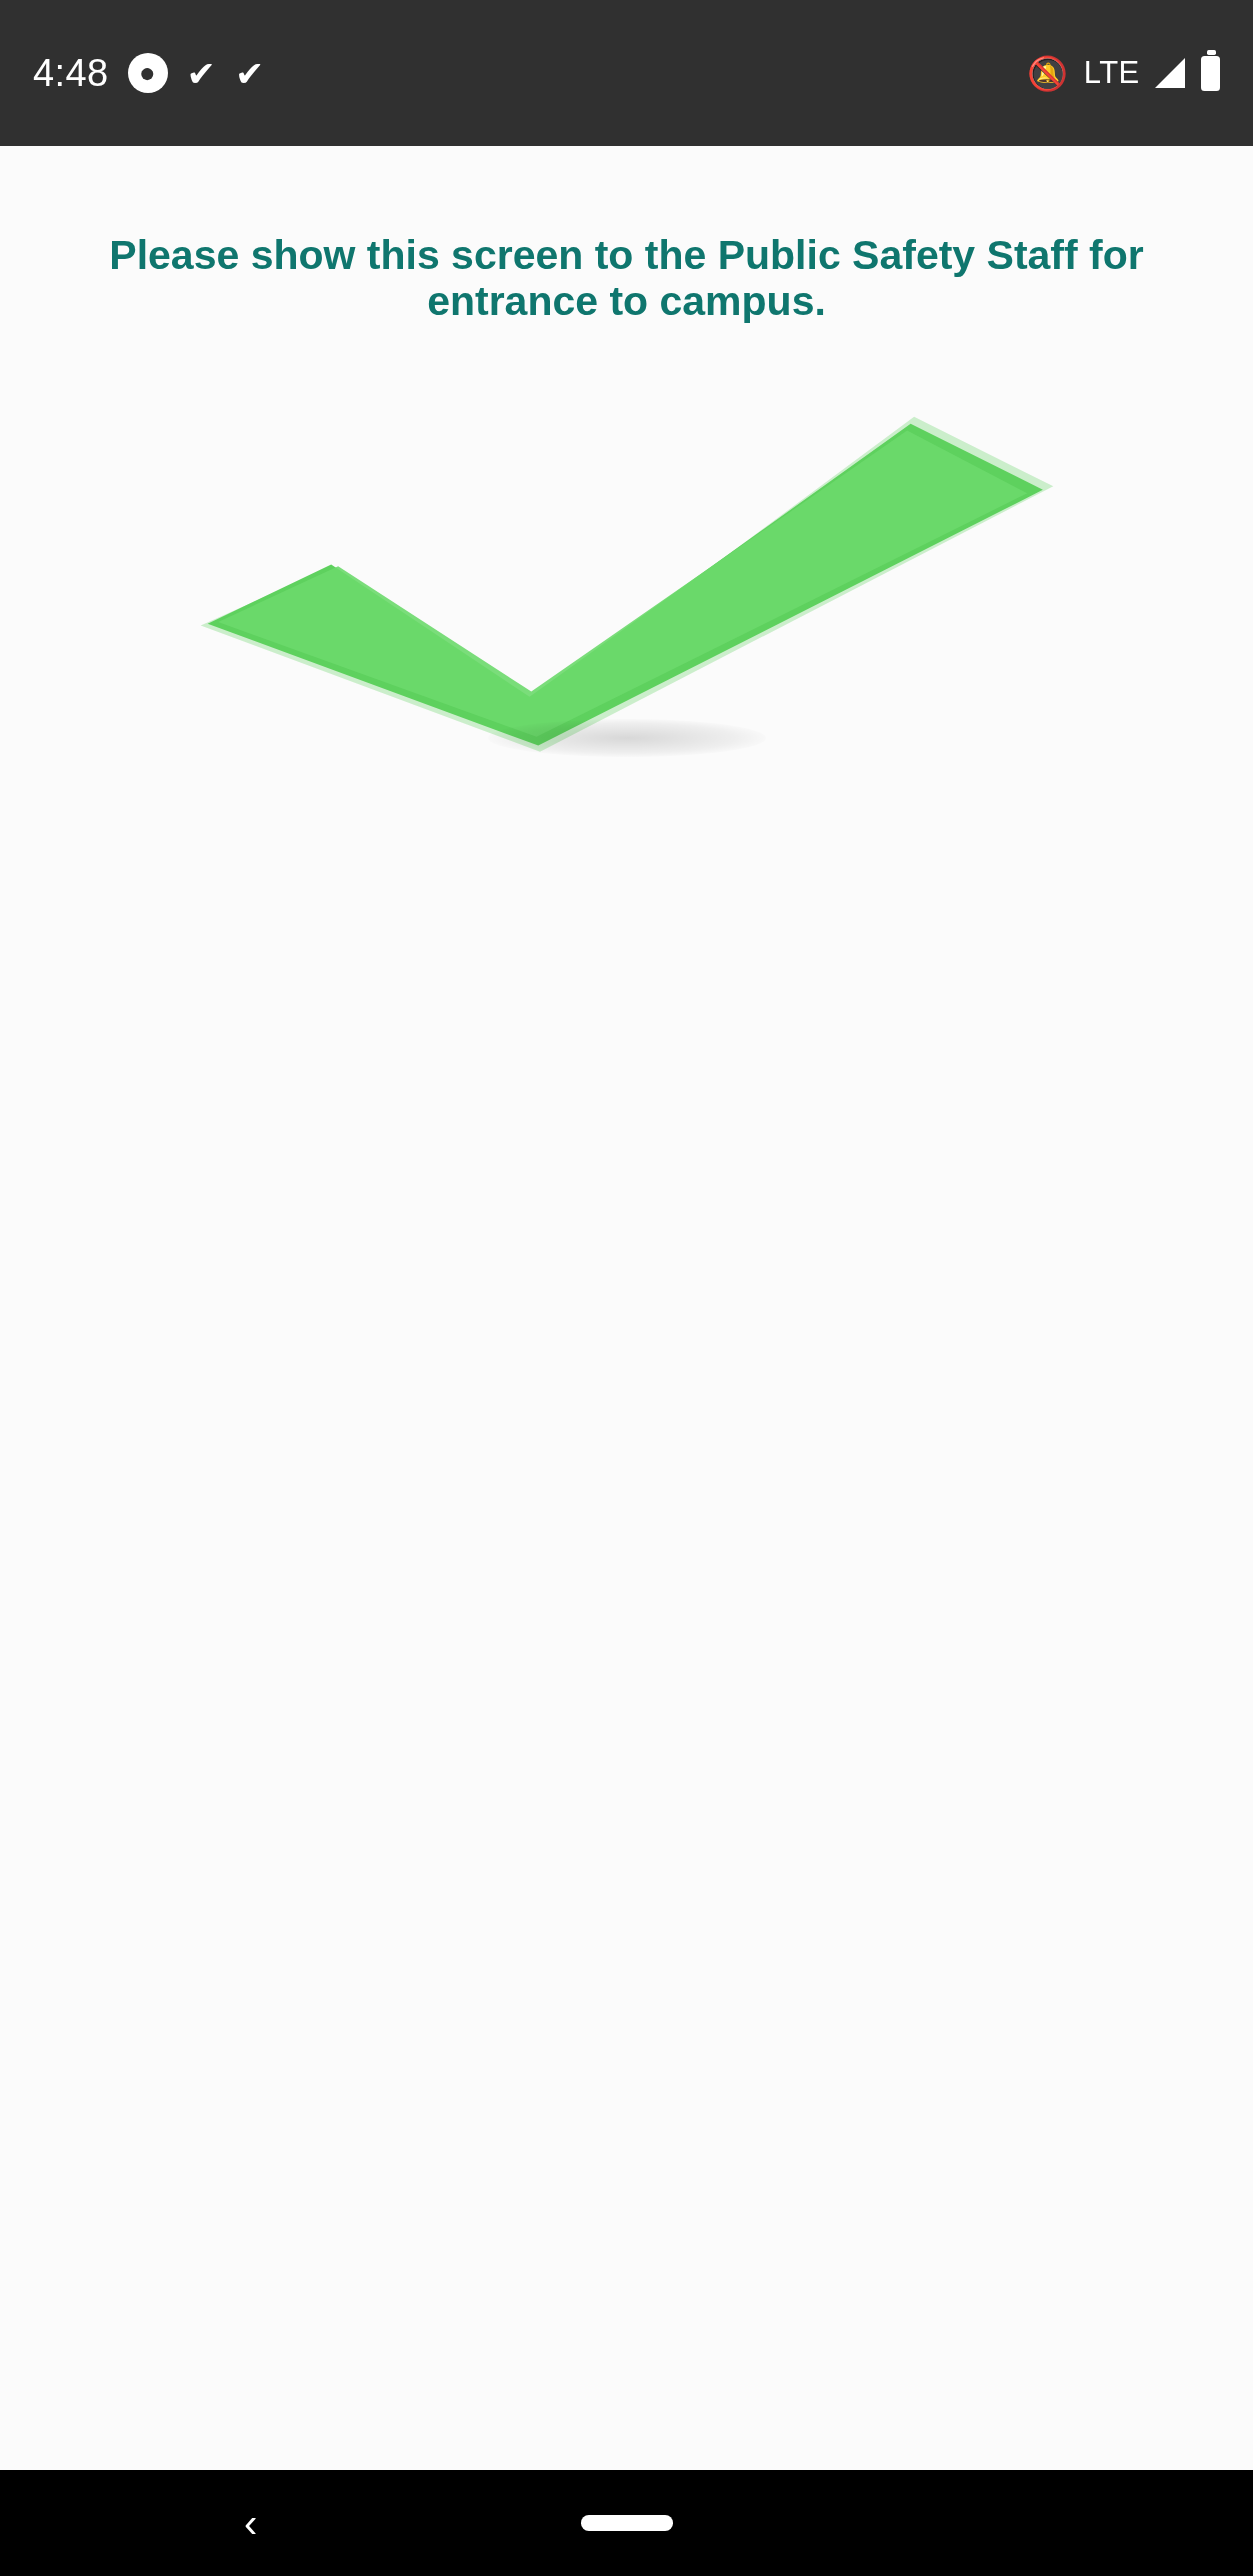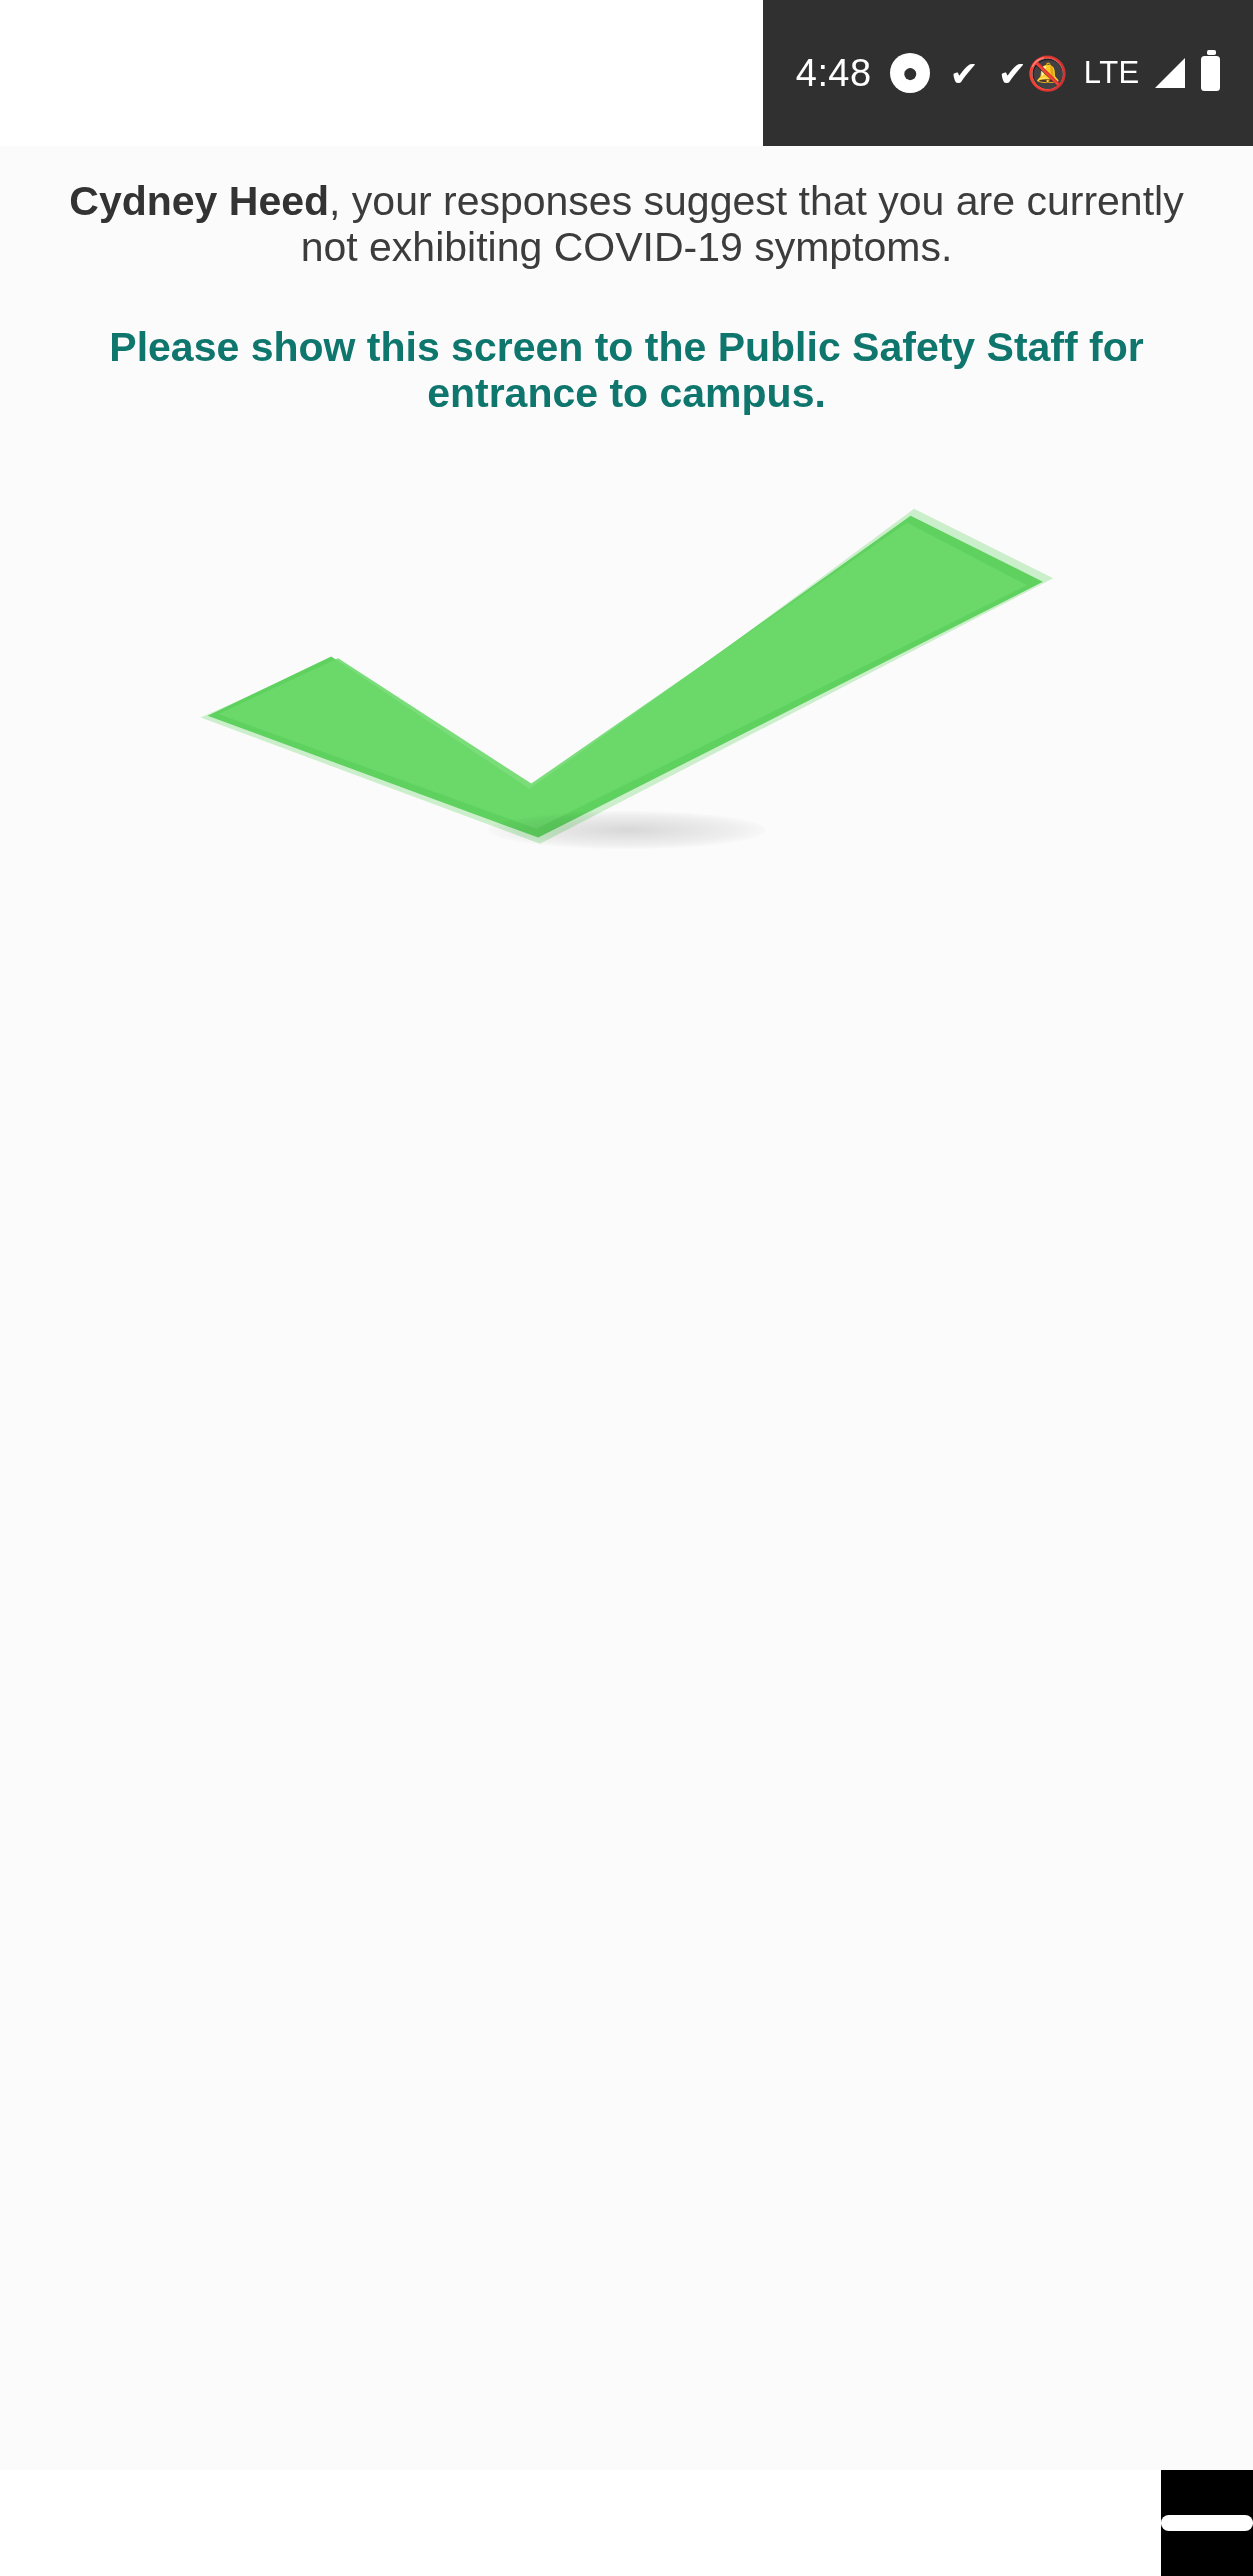--- a/index.html
+++ b/index.html
@@ -7,21 +7,20 @@
     width:1253px; height:2576px;
     background:#ffffff;
     font-family:"Liberation Sans", sans-serif;
     overflow:hidden;
   }
   .phone {
     position:relative;
     width:1253px; height:2576px;
     display:flex; flex-direction:column;
     background:#ffffff;
-    align-items:flex-end;
   }
 
   
   .statusbar {
     height:146px;
     background:#303030;
     color:#ffffff;
     display:flex; align-items:center;
     padding:0 33px;
     flex:0 0 auto;
@@ -132,23 +131,20 @@
     <div class="sb-right">
       <span class="icon-nobell">🔕</span>
       <span class="sb-lte">LTE</span>
       <span class="sig-tri"></span>
       <span class="batt"></span>
     </div>
   </div>
 
   <div class="content">
 
-    <div class="para">
-      <strong>Cydney Heed</strong><span>, your responses suggest that you are currently not exhibiting COVID-19 symptoms.</span>
-    </div>
 
     <div class="gap-lg"></div>
 
     <div class="para bold">Please show this screen to the Public Safety Staff for entrance to campus.</div>
 
     <div class="gap-md"></div>
 
 
     <div class="check-wrap">
       <svg class="check-svg" width="870" height="348" viewBox="0 0 1000 400">

